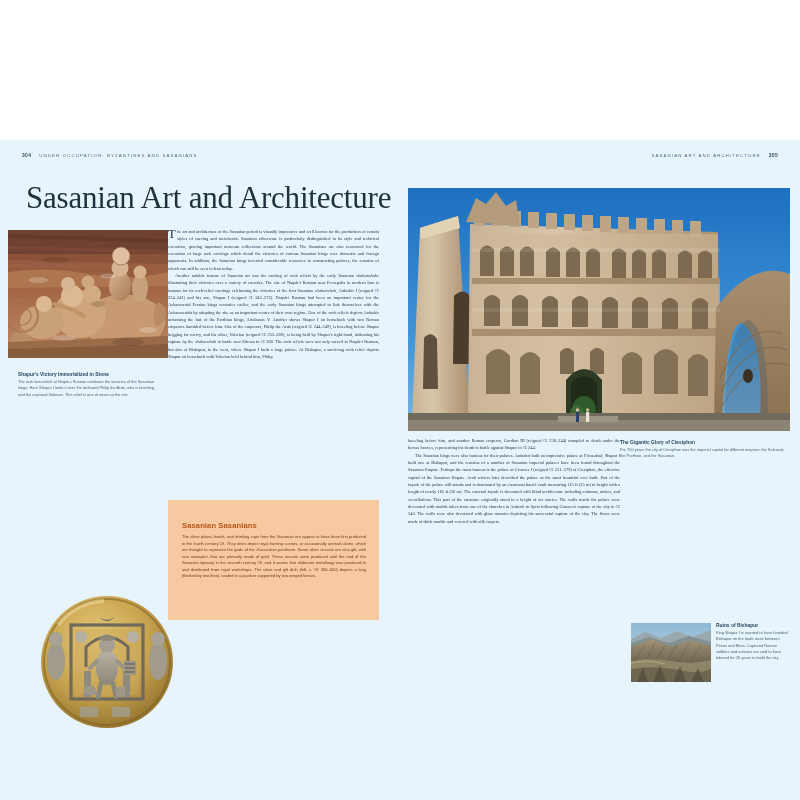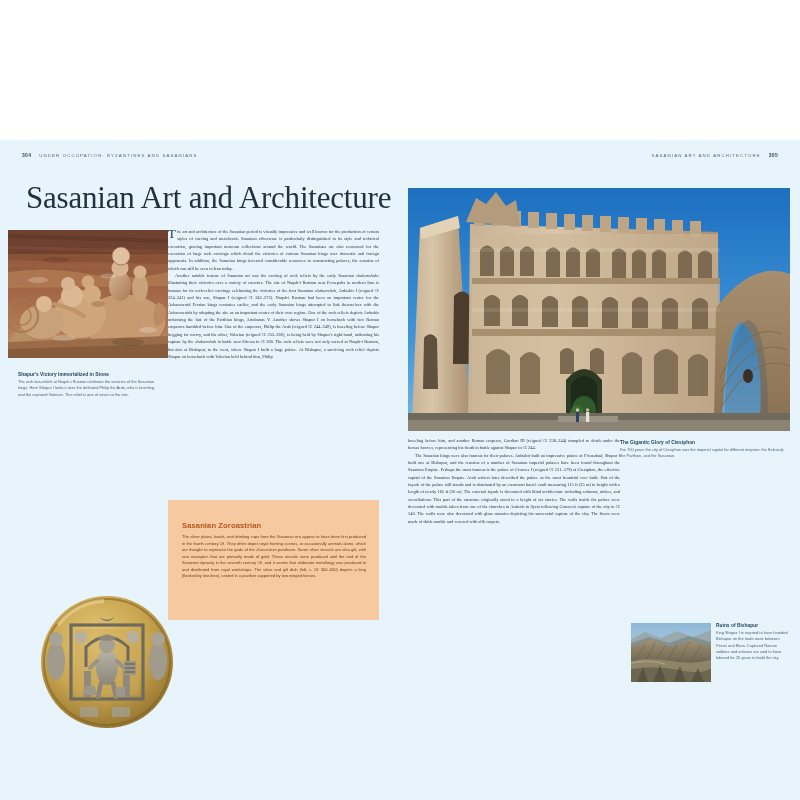--- a/index.html
+++ b/index.html
@@ -194,21 +194,21 @@
     <span class="ttl">Shapur's Victory Immortalized in Stone</span>
     <span class="bdy">The rock bas-reliefs at Naqsh-i Rustam celebrate the victories of the Sasanian kings. Here Shapur I lords it over the defeated Philip the Arab, who is kneeling, and the captured Valerian. This relief is one of seven at the site.</span>
   </div>
 
   <div class="col" id="colL">
     <p><span class="dropcap">T</span><span>he art and architecture of the Sasanian period is visually impressive and well known for the production of certain styles of carving and metalwork. Sasanian silverware is particularly distinguished in its style and technical execution, gracing important museum collections around the world. The Sasanians are also renowned for the execution of large rock carvings which detail the victories of various Sasanian kings over domestic and foreign opponents. In addition, the Sasanian kings invested considerable resources in constructing palaces, the remains of which can still be seen in Iran today.</span></p>
     <p>Another notable feature of Sasanian art was the carving of rock reliefs by the early Sasanian <i class="ital">shahanshahs</i> illustrating their victories over a variety of enemies. The site of Naqsh-i Rustam near Persepolis in modern Iran is famous for its rock-relief carvings celebrating the victories of the first Sasanian <i class="ital">shahanshah</i>, Ardashir I (reigned <span class="sc">ce</span> 224–241) and his son, Shapur I (reigned <span class="sc">ce</span> 242–272). Naqsh-i Rustam had been an important center for the Achaemenid Persian kings centuries earlier, and the early Sasanian kings attempted to link themselves with the Achaemenids by adopting the site as an important center of their own regime. One of the rock reliefs depicts Ardashir unhorsing the last of the Parthian kings, Artabanus V. Another shows Shapur I on horseback with two Roman emperors humbled before him. One of the emperors, Philip the Arab (reigned <span class="sc">ce</span> 244–249), is kneeling before Shapur begging for mercy, and the other, Valerian (reigned <span class="sc">ce</span> 253–260), is being held by Shapur's right hand, indicating his capture by the <i class="ital">shahanshah</i> in battle near Edessa in <span class="sc">ce</span> 260. The rock reliefs were not only carved at Naqsh-i Rustam, but also at Bishapur, to the west, where Shapur I built a large palace. At Bishapur, a surviving rock relief depicts Shapur on horseback with Valerian held behind him, Philip</p>
   </div>
 
   <div id="sbox"></div>
-  <div id="sboxTitle">Sasanian Zoroastrian</div>
+  <div id="sboxTitle">Sasanian Sasanians</div>
   <div id="sboxBody">The silver plates, bowls, and drinking cups from the Sasanian era appear to have been first produced in the fourth century <span class="sc">ce</span>. They often depict royal hunting scenes, or occasionally animals alone, which are thought to represent the gods of the <i class="ital">Zoroastrian</i> pantheon. Some silver vessels are also gilt, with rare examples that are primarily made of gold. These vessels were produced until the end of the Sasanian dynasty in the seventh century <span class="sc">ce</span>, and it seems that elaborate metallurgy was produced in and distributed from royal workshops. The silver and gilt dish (left, c. <span class="sc">ce</span> 300–600) depicts a king (flanked by two ibex), seated in a pavilion supported by two winged horses.</div>
 
   <div id="dish">
     <svg width="134" height="134" viewBox="0 0 134 134">
       <defs>
         <radialGradient id="gold" cx="42%" cy="34%" r="72%">
           <stop offset="0%" stop-color="#e6c97a"></stop>
           <stop offset="55%" stop-color="#c8a44e"></stop>
           <stop offset="100%" stop-color="#8e6f2c"></stop>
         </radialGradient>

